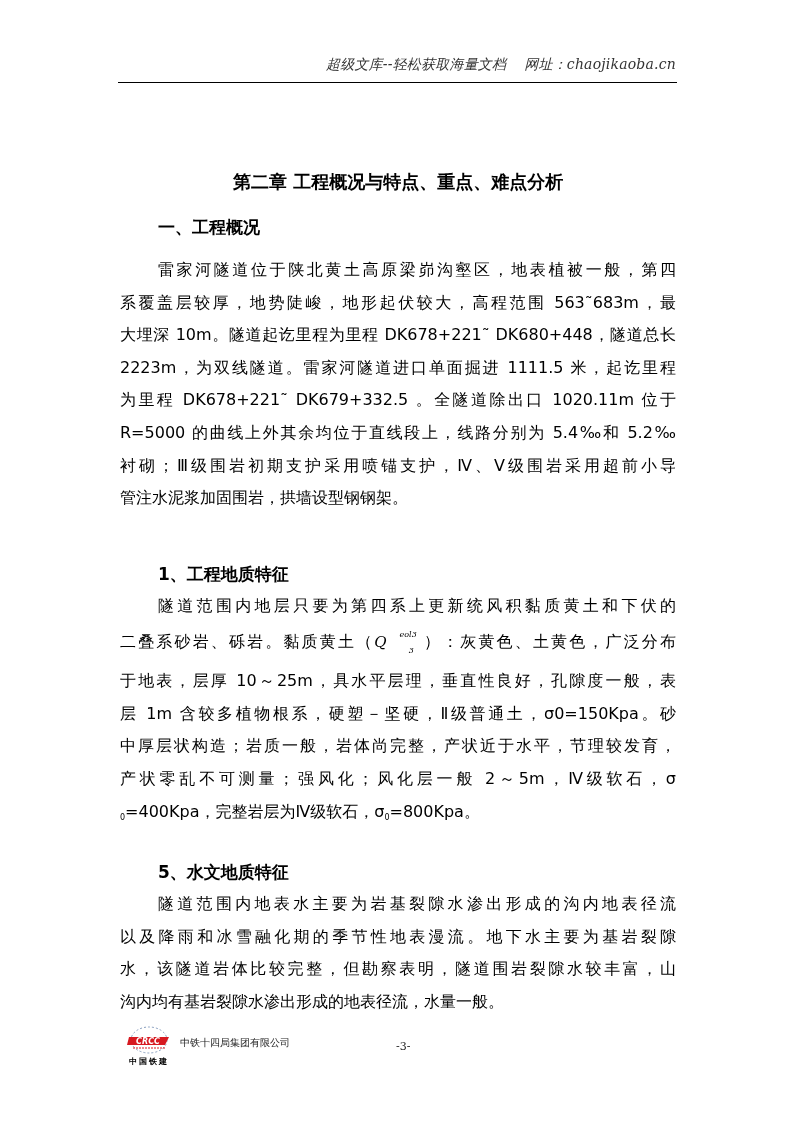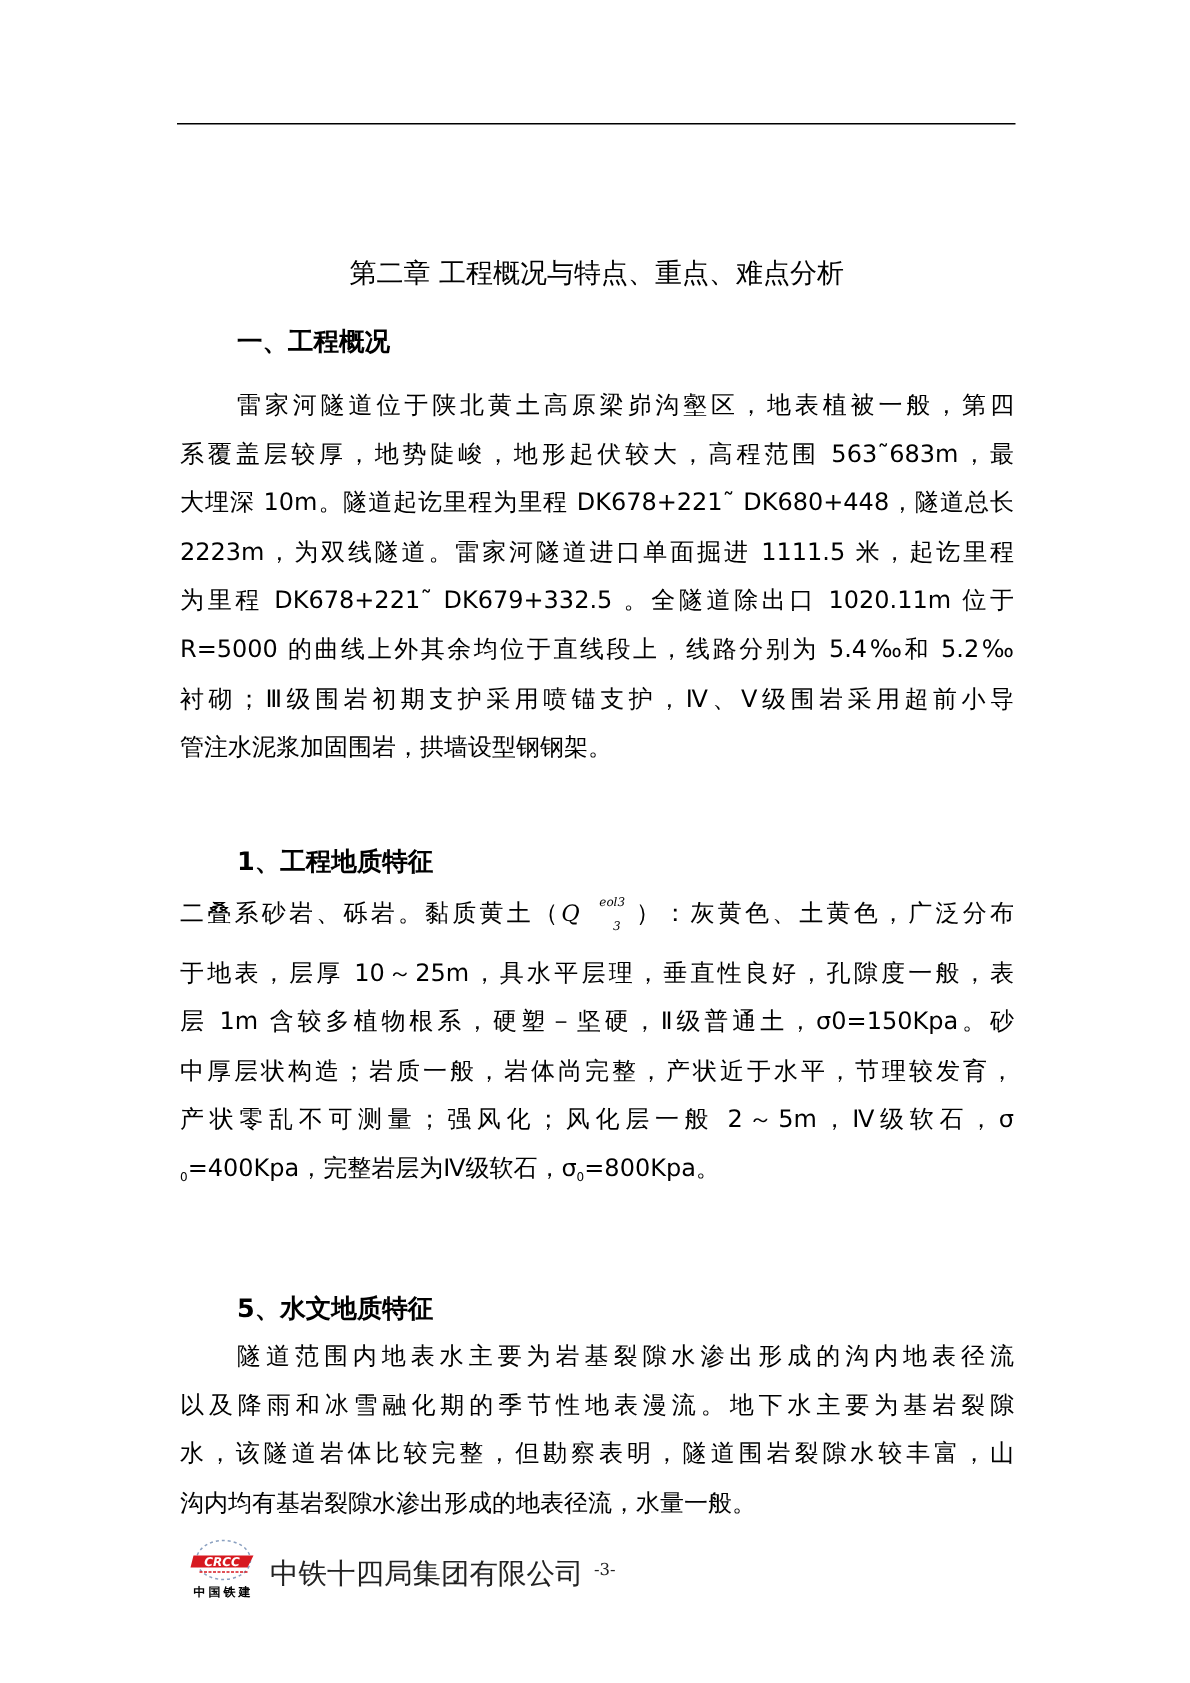--- a/index.html
+++ b/index.html
@@ -12,21 +12,21 @@
       color: #333; white-space: nowrap; letter-spacing: 0.2px;
     }
     .header-text .gap { display: inline-block; width: 18px; }
     .header-rule {
       position: absolute; left: 118px; top: 82px; width: 559px; height: 0;
       border-top: 1px solid #000;
     }
 
     .chapter-title {
       position: absolute; left: 120px; top: 170px; width: 553px; text-align: center;
-      font-family: "DejaVu Sans", sans-serif; font-weight: normal; font-size: 18px;
+      font-family: "DejaVu Sans", sans-serif; font-weight: bold; font-size: 18px;
       white-space: nowrap; padding-left: 80px; box-sizing: border-box;
     }
     .heading {
       position: absolute; left: 158px;
       font-family: "DejaVu Sans", sans-serif; font-weight: bold; font-size: 17px;
       white-space: nowrap;
     }
     .para {
       position: absolute; left: 120px; width: 556px;
       font-family: "DejaVu Sans", sans-serif; font-size: 16px;
@@ -36,52 +36,56 @@
     .para .line.first { padding-left: 38px; }
     .para .line.last { text-align-last: left; }
     .q-sym { font-family: "DejaVu Serif", serif; font-style: italic; font-size: 15px; position: relative; }
     .q-sym sup { font-size: 8px; position: relative; top: -4px; margin-left: 13px; }
     .q-sym sub { font-size: 8px; position: relative; left: -8px; top: 2px; }
     .sub0 { font-size: 8px; vertical-align: -3px; }
 
     .footer-logo { position: absolute; left: 125px; top: 1024px; width: 48px; height: 42px; }
     .footer-company {
       position: absolute; left: 180px; top: 1036px;
-      font-family: Liberation Serif, serif; font-size: 19px; color: #222; white-space: nowrap;
+      font-family: Liberation Serif, serif; font-size: 10px; color: #222; white-space: nowrap;
     }
     .footer-page {
       position: absolute; left: 396px; top: 1040px;
       font-family: "DejaVu Serif", serif; font-size: 11px; color: #222;
     }
   </style>
 </head>
 <body>
 
 <div class="page">
 
+  <div class="header-text">
+    <span>超级文库--轻松获取海量文档</span><span class="gap"></span><span>网址：</span><span>chaojikaoba.cn</span>
+  </div>
   <div class="header-rule"></div>
 
   <div class="chapter-title" style="left:120px;padding-left:0;text-align:left;left:233px;">第二章 工程概况与特点、重点、难点分析</div>
 
   <div class="heading" style="top:216px;">一、工程概况</div>
 
   <div class="para" style="top:254px;">
     <span class="line first">雷家河隧道位于陕北黄土高原梁峁沟壑区，地表植被一般，第四</span>
     <span class="line">系覆盖层较厚，地势陡峻，地形起伏较大，高程范围 563˜683m，最</span>
     <span class="line">大埋深 10m。隧道起讫里程为里程 DK678+221˜ DK680+448，隧道总长</span>
     <span class="line">2223m，为双线隧道。雷家河隧道进口单面掘进 1111.5 米，起讫里程</span>
     <span class="line">为里程 DK678+221˜ DK679+332.5 。全隧道除出口 1020.11m 位于</span>
     <span class="line">R=5000 的曲线上外其余均位于直线段上，线路分别为 5.4‰和 5.2‰</span>
     <span class="line">衬砌；Ⅲ级围岩初期支护采用喷锚支护，Ⅳ、Ⅴ级围岩采用超前小导</span>
     <span class="line last">管注水泥浆加固围岩，拱墙设型钢钢架。</span>
   </div>
 
   <div class="heading" style="top:563px;text-align:center;">1、工程地质特征</div>
 
   <div class="para" style="top:590px;">
+    <span class="line first">隧道范围内地层只要为第四系上更新统风积黏质黄土和下伏的</span>
     <span class="line"><span>二叠系砂岩、砾岩。黏质黄土（</span><span class="q-sym"><span>Q</span><sup>eol3</sup><sub>3</sub></span><span>）：灰黄色、土黄色，广泛分布</span></span>
     <span class="line">于地表，层厚 10～25m，具水平层理，垂直性良好，孔隙度一般，表</span>
     <span class="line">层 1m 含较多植物根系，硬塑－坚硬，Ⅱ级普通土，σ0=150Kpa。砂</span>
     <span class="line">中厚层状构造；岩质一般，岩体尚完整，产状近于水平，节理较发育，</span>
     <span class="line">产状零乱不可测量；强风化；风化层一般 2～5m，Ⅳ级软石，σ</span>
     <span class="line last"><span class="sub0">0</span><span>=400Kpa，完整岩层为Ⅳ级软石，σ</span><span class="sub0">0</span><span>=800Kpa。</span></span>
   </div>
 
   <div class="heading" style="top:861px;">5、水文地质特征</div>
 

